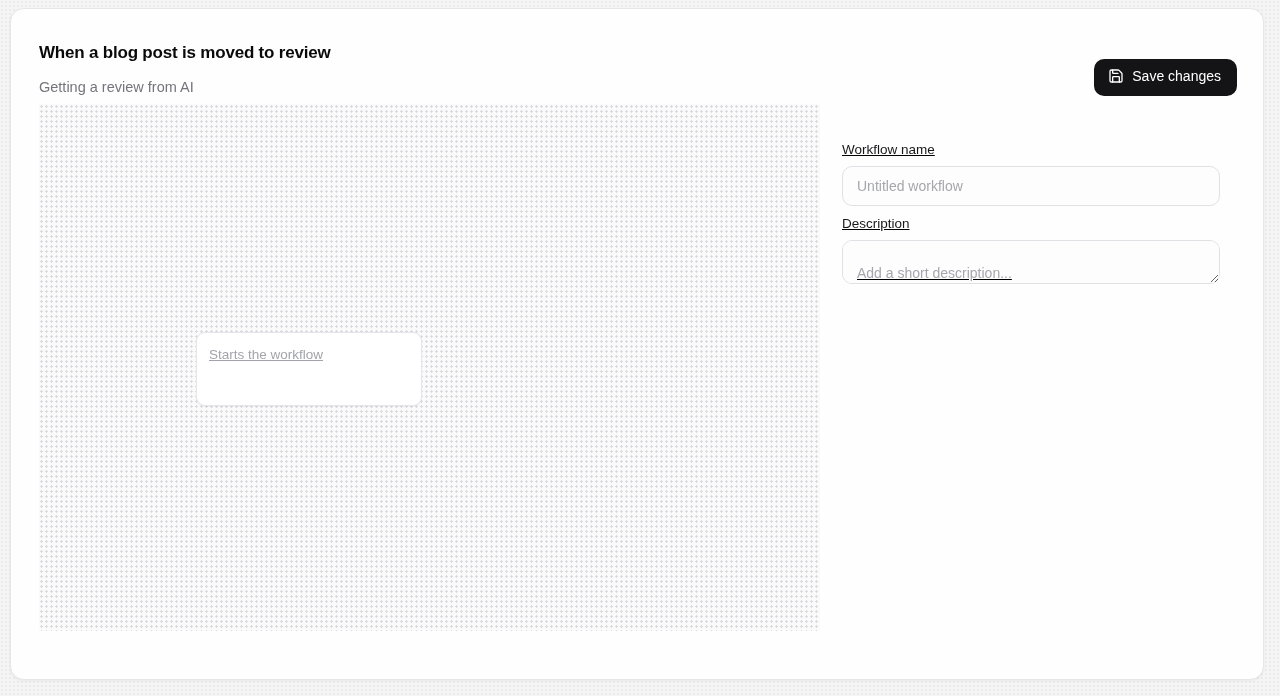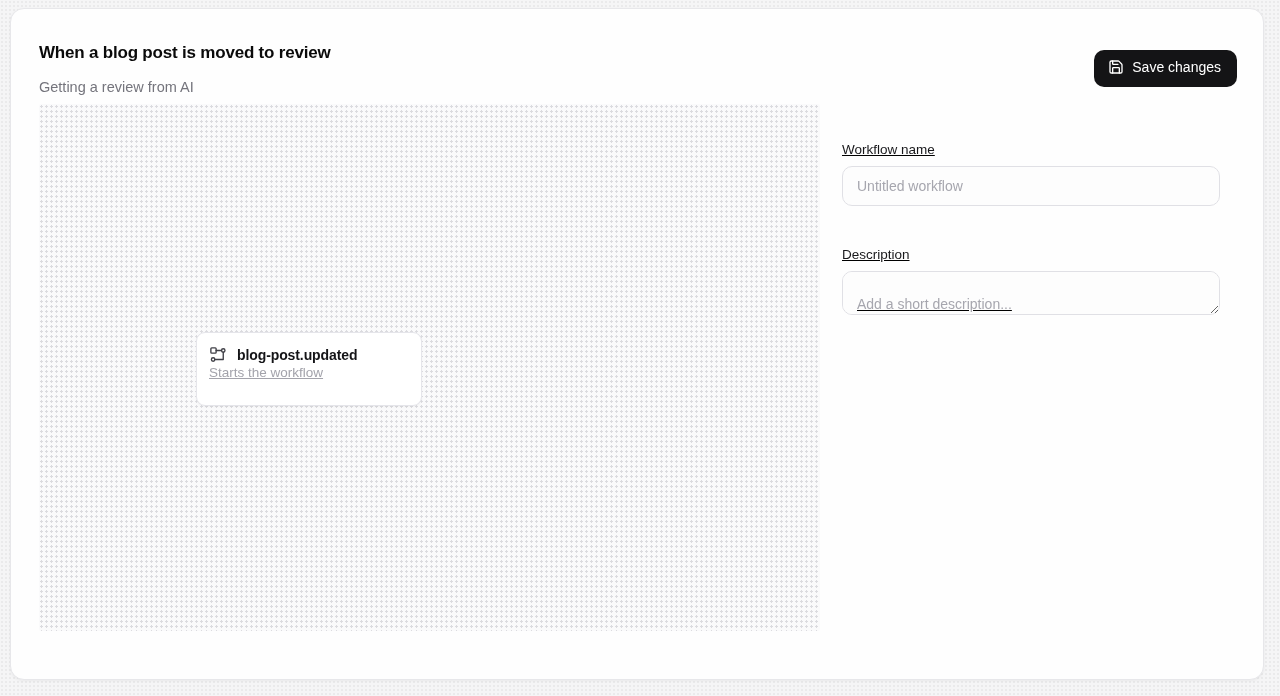--- a/index.html
+++ b/index.html
@@ -25,21 +25,21 @@
     box-shadow: 0 1px 3px rgba(0,0,0,0.05);
     overflow: hidden;
   }
 
   
   .header {
     position: absolute;
     left: 28px; right: 26px; top: 32px;
     display: flex;
     justify-content: space-between;
-    align-items: center;
+    align-items: flex-end;
   }
   .header-titles { padding-top: 2px; }
   .page-title {
     font-size: 17px;
     font-weight: 700;
     color: #0a0a0a;
     letter-spacing: -0.2px;
     line-height: 20px;
   }
   .page-subtitle {
@@ -112,21 +112,21 @@
     width: 378px;
     text-decoration: underline;
   }
   .field-label {
     display: block;
     font-size: 13.5px;
     font-weight: 500;
     color: #18181b;
     margin-bottom: 9px;
   }
-  .field-label.second { margin-top: 41px; }
+  .field-label.second { margin-top: 10px; }
   .text-input {
     width: 378px;
     height: 40px;
     border: 1px solid #e0e0e5;
     border-radius: 10px;
     background: #fdfdfd;
     padding: 9px 14px;
     font-family: "Liberation Sans", sans-serif;
     font-size: 14px;
     color: #333336;
@@ -166,32 +166,20 @@
           <path d="M17 21v-7a1 1 0 0 0-1-1H8a1 1 0 0 0-1 1v7"></path>
           <path d="M7 3v4a1 1 0 0 0 1 1h7"></path>
         </svg>
       </span>
       <span>Save changes</span>
     </button>
   </div>
 
   <div class="canvas">
     <div class="trigger-node">
-      <div class="node-title-row">
-        <span>
-          <svg viewBox="0 0 24 24" fill="none" stroke="currentColor" stroke-width="1.8" stroke-linecap="round" stroke-linejoin="round">
-            <rect x="2.5" y="2.5" width="7" height="7" rx="1.2"></rect>
-            <circle cx="19" cy="6" r="2.3"></circle>
-            <path d="M9.5 6h7.2"></path>
-            <circle cx="5.5" cy="18" r="2.3"></circle>
-            <path d="M7.8 18H19V8.3"></path>
-          </svg>
-        </span>
-        <span class="node-title">blog-post.updated</span>
-      </div>
       <div class="node-subtitle">Starts the workflow</div>
     </div>
   </div>
 
   <div class="panel">
     <label class="field-label">Workflow name</label>
     <input class="text-input" type="text" placeholder="Untitled workflow" style="">
     <label class="field-label second">Description</label>
     <textarea class="text-area" placeholder="Add a short description..." style=""></textarea>
   </div>

